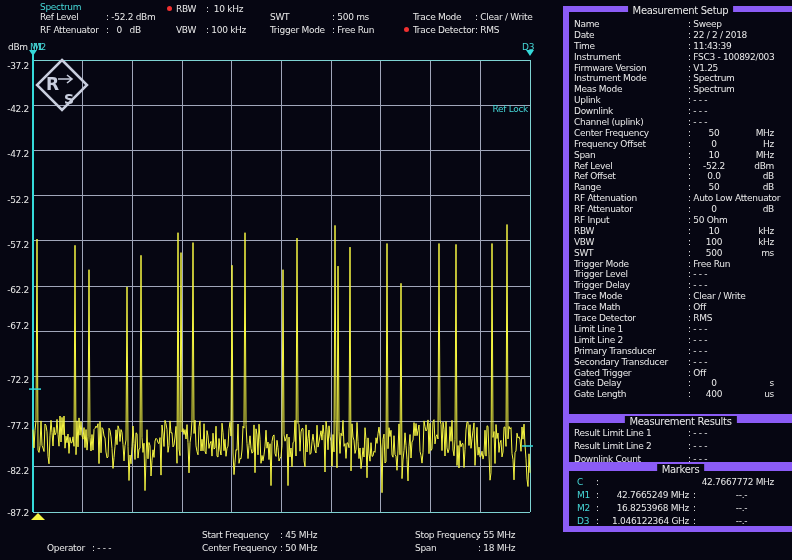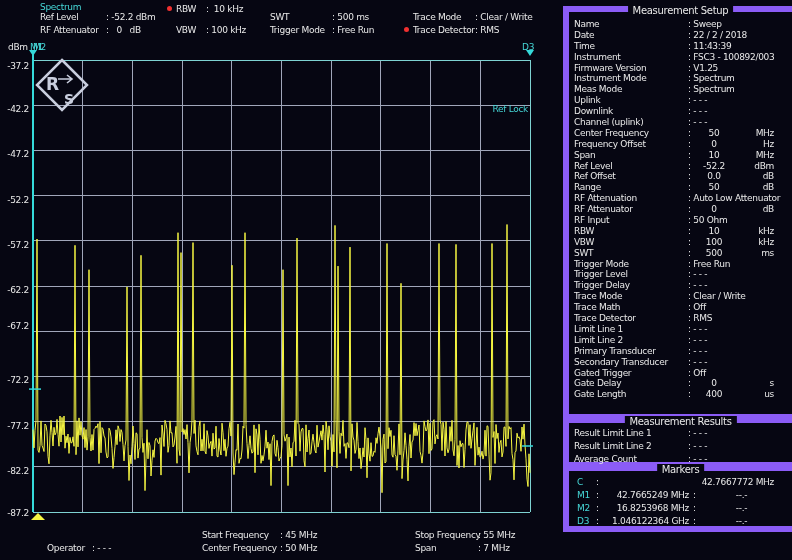--- a/index.html
+++ b/index.html
@@ -111,21 +111,21 @@
   </div>
 <div class="mlabel" style="left:30px;top:42px;">M1</div>
 <div class="mlabel" style="left:33px;top:42px;">M2</div>
 <div class="mlabel" style="left:522px;top:42px;">D3</div>
 <div class="mlabel" style="left:455px;top:104px;width:73px;text-align:right;">Ref Lock</div>
 
 <div id="footer-cells">
     <div class="hcell" style="left: 202px; top: 530px;"><span class="hlbl" style="width: 78px;">Start Frequency</span><span class="hval">: 45 MHz</span></div>
     <div class="hcell" style="left: 202px; top: 543px;"><span class="hlbl" style="width: 78px;">Center Frequency</span><span class="hval">: 50 MHz</span></div>
     <div class="hcell" style="left: 415px; top: 530px;"><span class="hlbl" style="width: 63px;">Stop Frequency</span><span class="hval">: 55 MHz</span></div>
-    <div class="hcell" style="left: 415px; top: 543px;"><span class="hlbl" style="width: 63px;">Span</span><span class="hval">: 7 MHz</span></div>
+    <div class="hcell" style="left: 415px; top: 543px;"><span class="hlbl" style="width: 63px;">Span</span><span class="hval">: 18 MHz</span></div>
     <div class="hcell" style="left: 40px; top: 543px; text-align: center;"><span class="hlbl" style="width: 52px;">Operator</span><span class="hval">: - - -</span></div>
   </div>
 
 <div class="panel" id="setup-panel" style="left:563px;top:6px;width:223px;height:402px;">
   <span class="ptitle">Measurement Setup</span>
   <div id="setup-rows" style="padding-top:7px;">
       <div class="srow"><span class="sl">Name</span><span class="sv">: Sweep</span></div>
       <div class="srow"><span class="sl">Date</span><span class="sv">: 22 / 2 / 2018</span></div>
       <div class="srow"><span class="sl">Time</span><span class="sv">: 11:43:39</span></div>
       <div class="srow"><span class="sl">Instrument</span><span class="sv">: FSC3 - 100892/003</span></div>
@@ -161,21 +161,21 @@
       <div class="srow"><span class="sl">Gate Delay</span><span class="svc">:</span><span class="svn">0</span><span class="su">s</span></div>
       <div class="srow"><span class="sl">Gate Length</span><span class="svc">:</span><span class="svn">400</span><span class="su">us</span></div>
     </div>
 </div>
 
 <div class="panel" id="results-panel" style="left:563px;top:417px;width:223px;height:39px;">
   <span class="ptitle">Measurement Results</span>
   <div id="results-rows" style="padding-top:5px;">
       <div class="rrow"><span class="sl">Result Limit Line 1</span><span class="sv">: - - -</span></div>
       <div class="rrow"><span class="sl">Result Limit Line 2</span><span class="sv">: - - -</span></div>
-      <div class="rrow"><span class="sl">Average Count</span><span class="sv">: - - -</span></div>
+      <div class="rrow"><span class="sl">Downlink Count</span><span class="sv">: - - -</span></div>
     </div>
 </div>
 
 <div class="panel" id="markers-panel" style="left:563px;top:465px;width:223px;height:55px;">
   <span class="ptitle">Markers</span>
   <div id="marker-rows" style="padding-top:6px;">
       <div class="mrow"><span class="mname">C</span><span class="mcolon">:</span><span class="mfreqwide">42.7667772 MHz</span></div>
       <div class="mrow"><span class="mname">M1</span><span class="mcolon">:</span><span class="mfreq">42.7665249 MHz</span><span class="mcolon2">:</span><span class="mamp">--.-</span></div>
       <div class="mrow"><span class="mname">M2</span><span class="mcolon">:</span><span class="mfreq">16.8253968 MHz</span><span class="mcolon2">:</span><span class="mamp">--.-</span></div>
       <div class="mrow"><span class="mname">D3</span><span class="mcolon">:</span><span class="mfreq">1.046122364 GHz</span><span class="mcolon2">:</span><span class="mamp">--.-</span></div>

